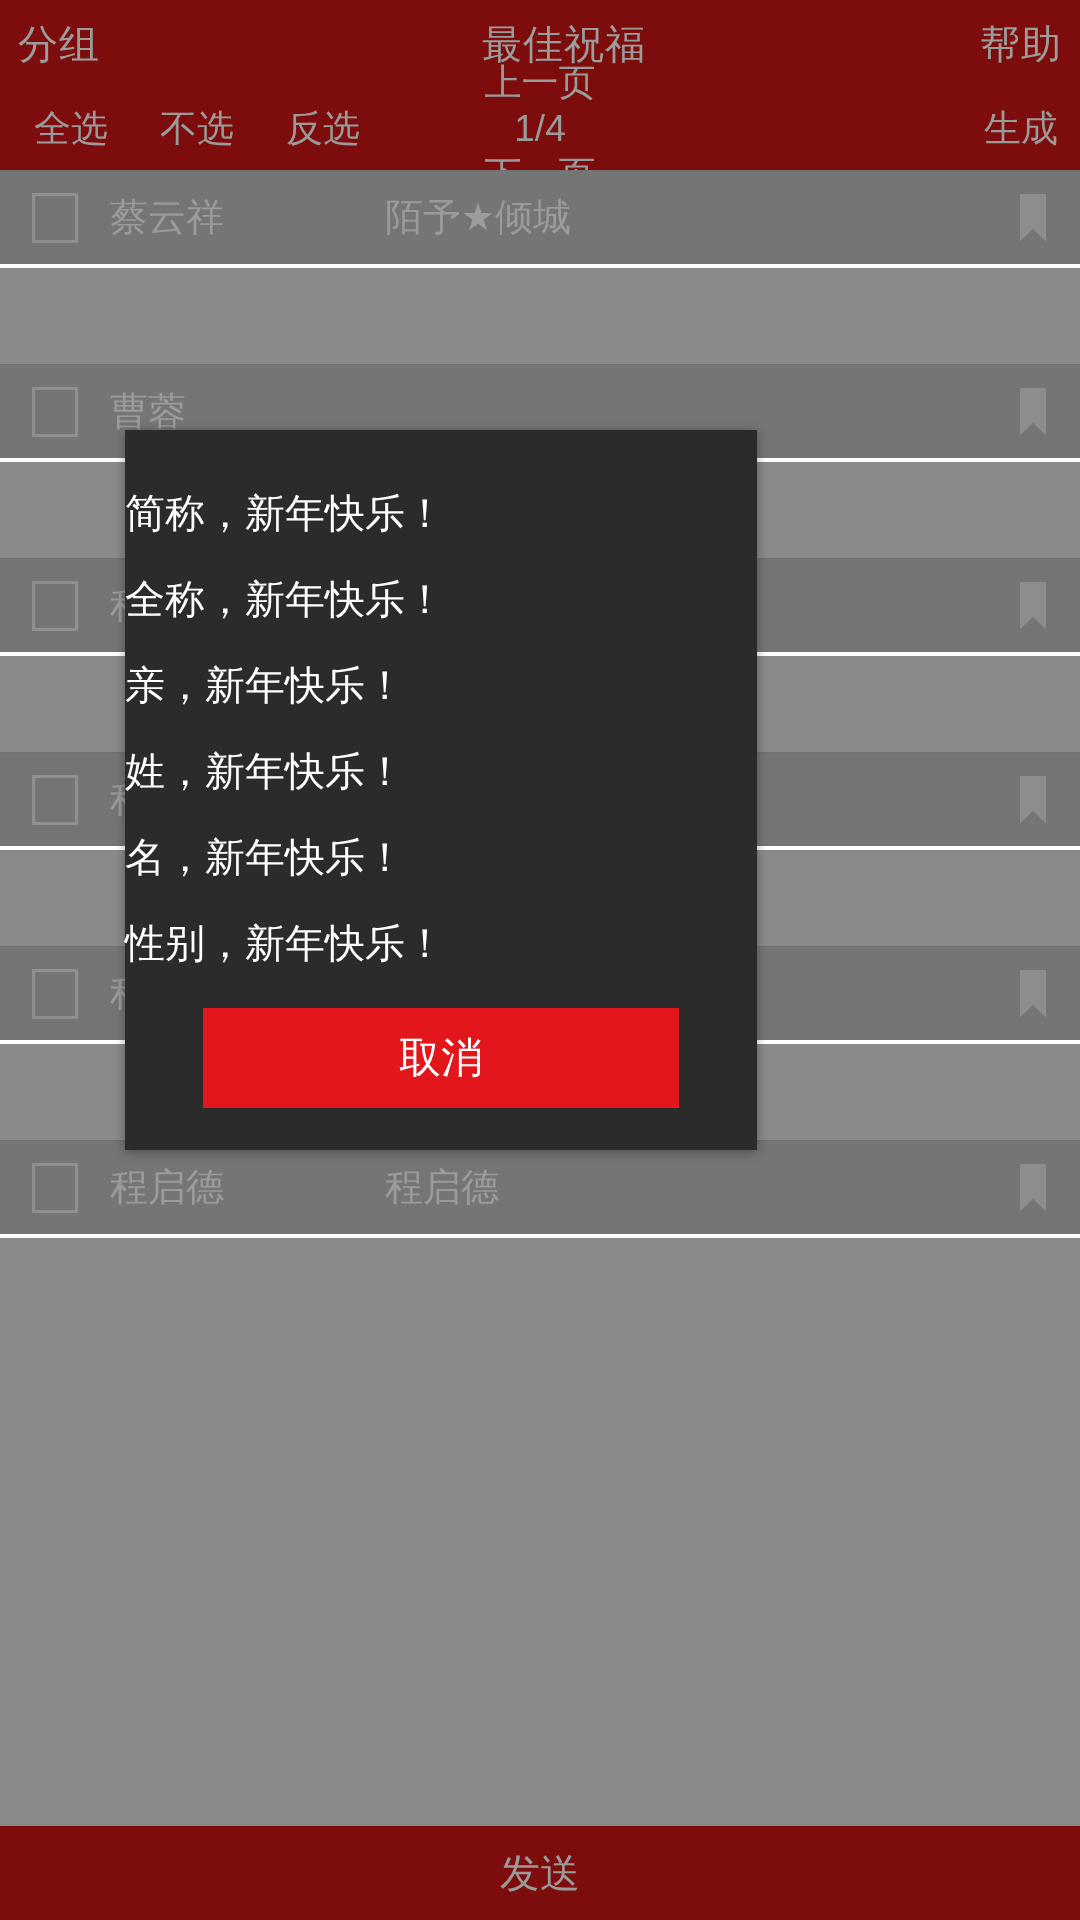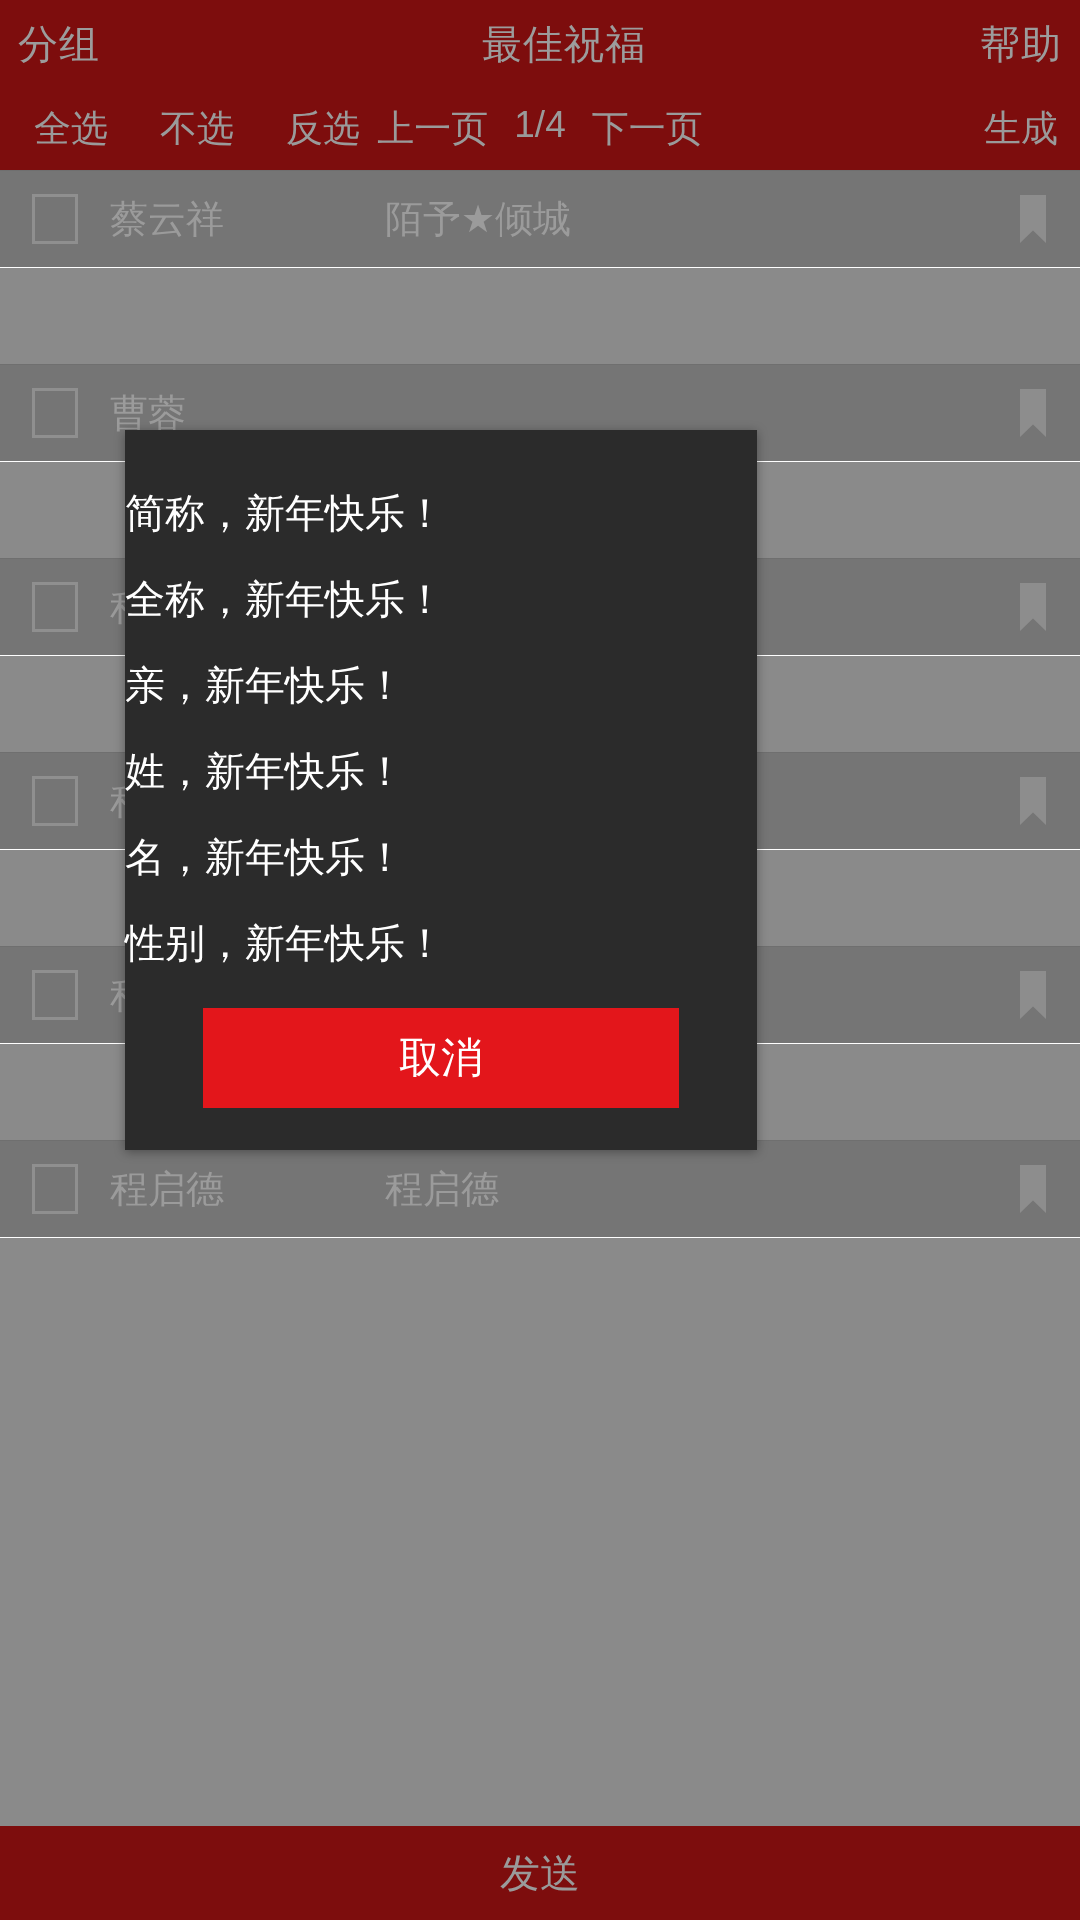--- a/index.html
+++ b/index.html
@@ -76,21 +76,22 @@
     position: absolute;
     left: 34px;
     display: flex;
     gap: 52px;
   }
   .tb-group-center {
     position: absolute;
     left: 50%;
     transform: translateX(-50%);
     display: flex;
-    gap: 26px;
+    align-items: center;
+    flex-direction: column;
   }
   .tb-group-right {
     position: absolute;
     right: 22px;
     font-family: Liberation Serif, serif;
   }
   .tb-btn { white-space: nowrap; }
 
   
   .list {
@@ -100,21 +101,21 @@
     overflow: hidden;
   }
   .row {
     position: absolute;
     left: 0; right: 0;
     height: 98px;
     background: #757575;
     display: flex;
     align-items: center;
     border-top: 1px solid #6f6f6f;
-    border-bottom: 1px solid #ffffff;
+    border-bottom: 4px solid #ffffff;
     box-sizing: border-box;
   }
   .row .checkbox {
     width: 40px; height: 44px;
     border: 3px solid #8f8f8f;
     margin-left: 32px;
     flex: 0 0 auto;
     background: transparent;
   }
   .row .name {

